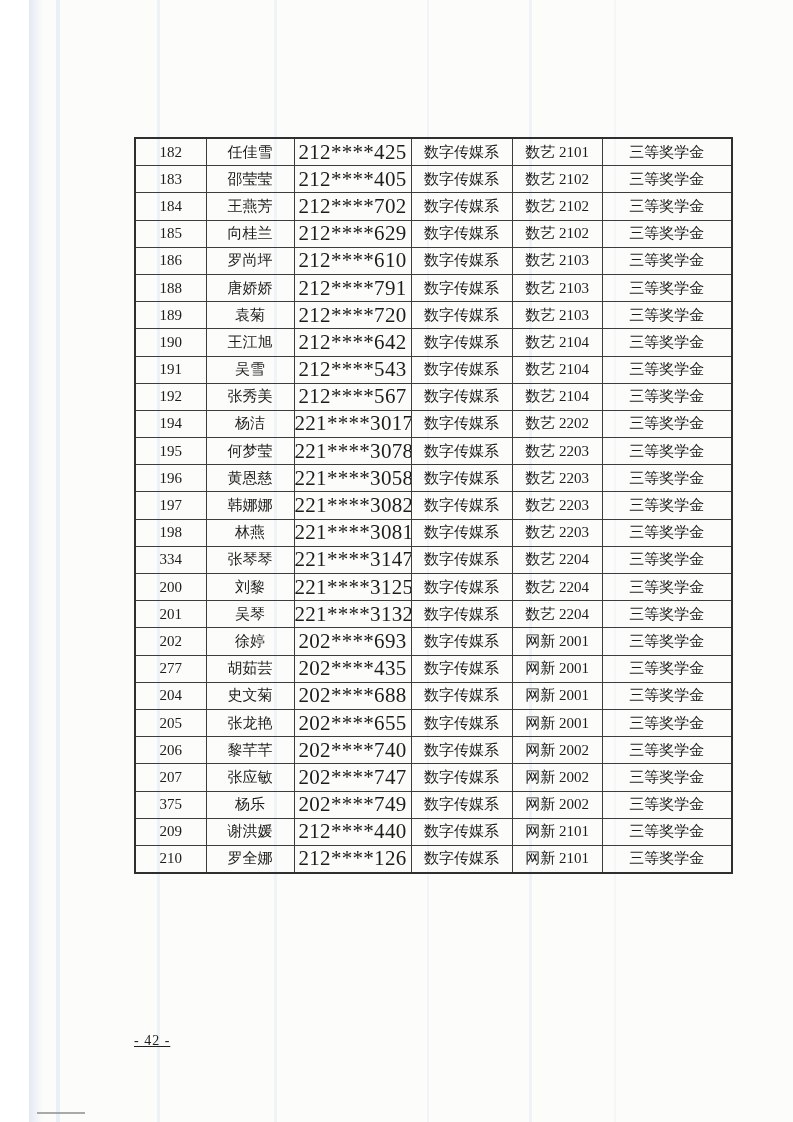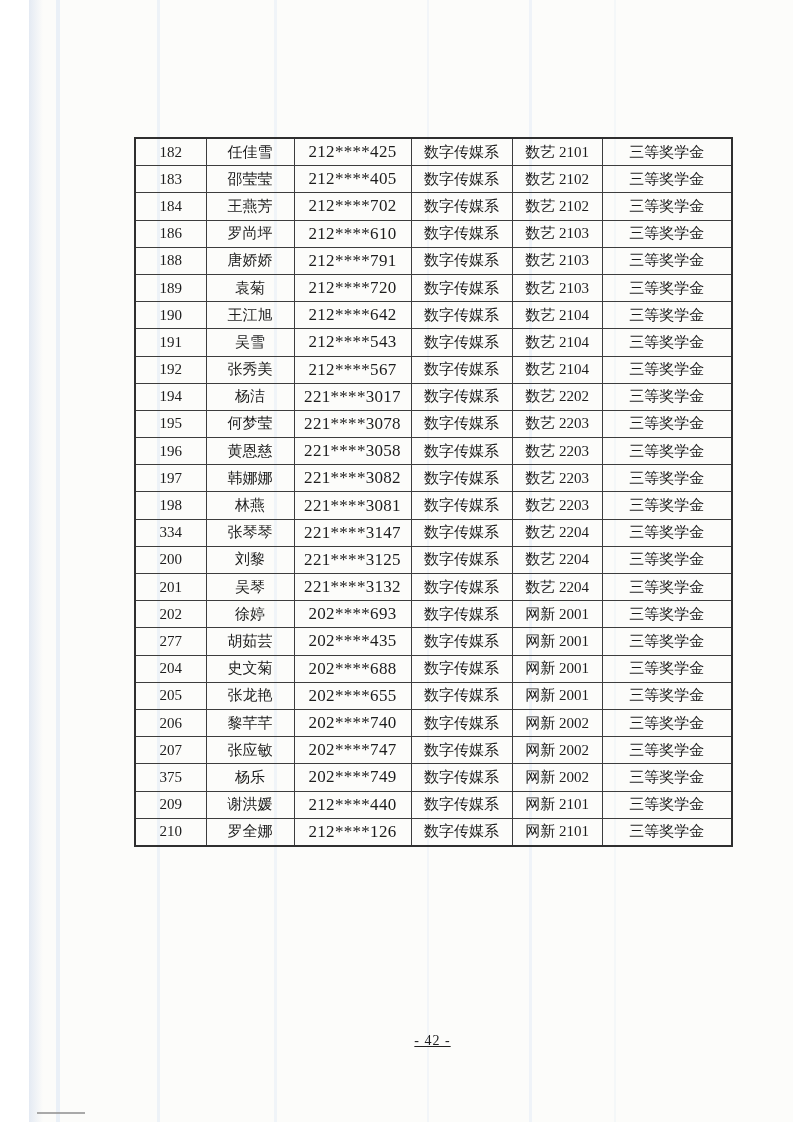--- a/index.html
+++ b/index.html
@@ -64,29 +64,29 @@
     height: 26.2px;
     padding: 0;
     text-align: center;
     vertical-align: middle;
     font-size: 15px;
     color: var(--text);
     white-space: nowrap;
     overflow: hidden;
   }
   table.scan-table td.c-id {
-    font-size: 17px;
+    font-size: 21px;
     letter-spacing: 0.3px;
   }
   .footer {
     position: absolute;
     left: 105px;
     width: 597px;
     top: 1033px;
-    text-align: center;
+    text-align: left;
     font-size: 14px;
     color: #202020;
     letter-spacing: 1px;
     text-decoration: underline;
   }
   .corner-line {
     position: absolute;
     left: 8px;
     top: 1112px;
     width: 48px;
@@ -138,20 +138,28 @@
         </tr>
         <tr>
           <td>184</td>
           <td>王燕芳</td>
           <td class="c-id">212****702</td>
           <td>数字传媒系</td>
           <td>数艺 2102</td>
           <td>三等奖学金</td>
         </tr>
         <tr>
+          <td>185</td>
+          <td>向桂兰</td>
+          <td class="c-id">212****629</td>
+          <td>数字传媒系</td>
+          <td>数艺 2102</td>
+          <td>三等奖学金</td>
+        </tr>
+        <tr>
           <td>186</td>
           <td>罗尚坪</td>
           <td class="c-id">212****610</td>
           <td>数字传媒系</td>
           <td>数艺 2103</td>
           <td>三等奖学金</td>
         </tr>
         <tr>
           <td>188</td>
           <td>唐娇娇</td>

